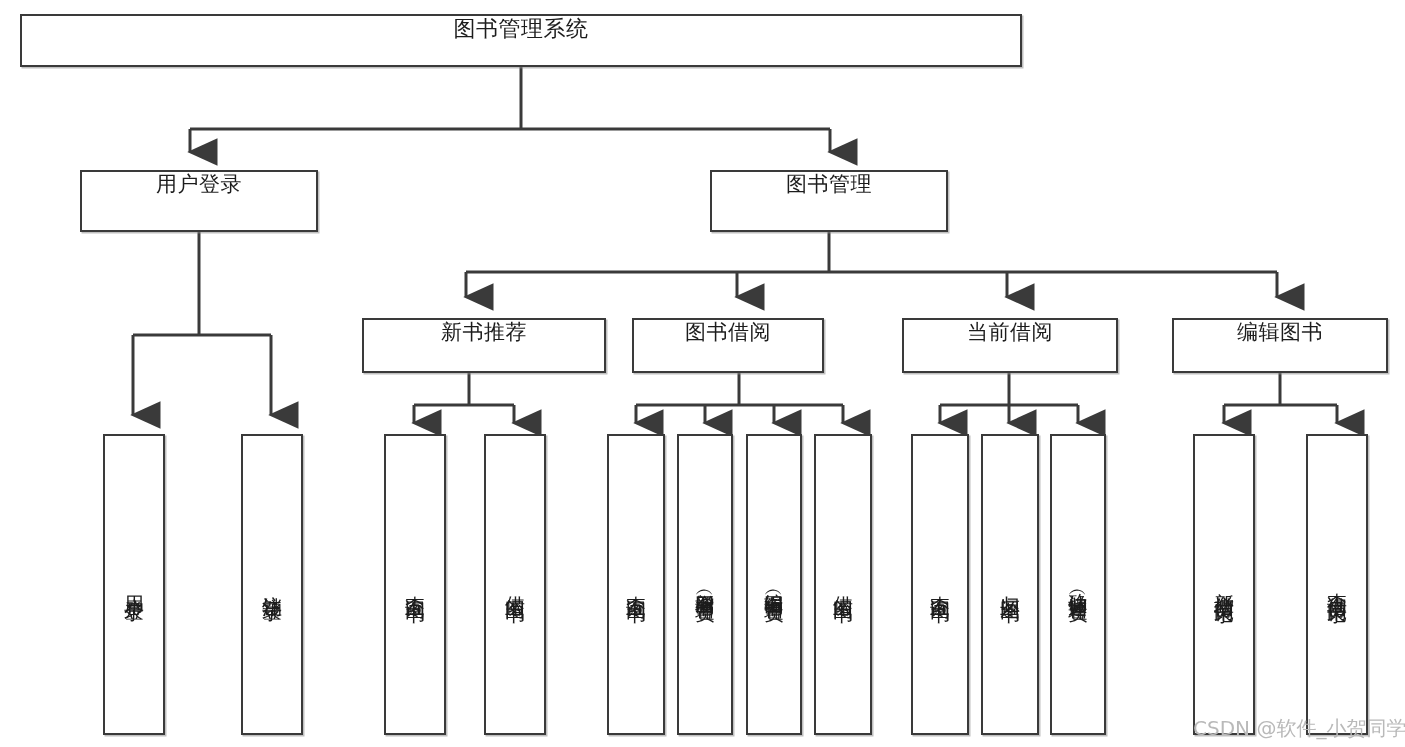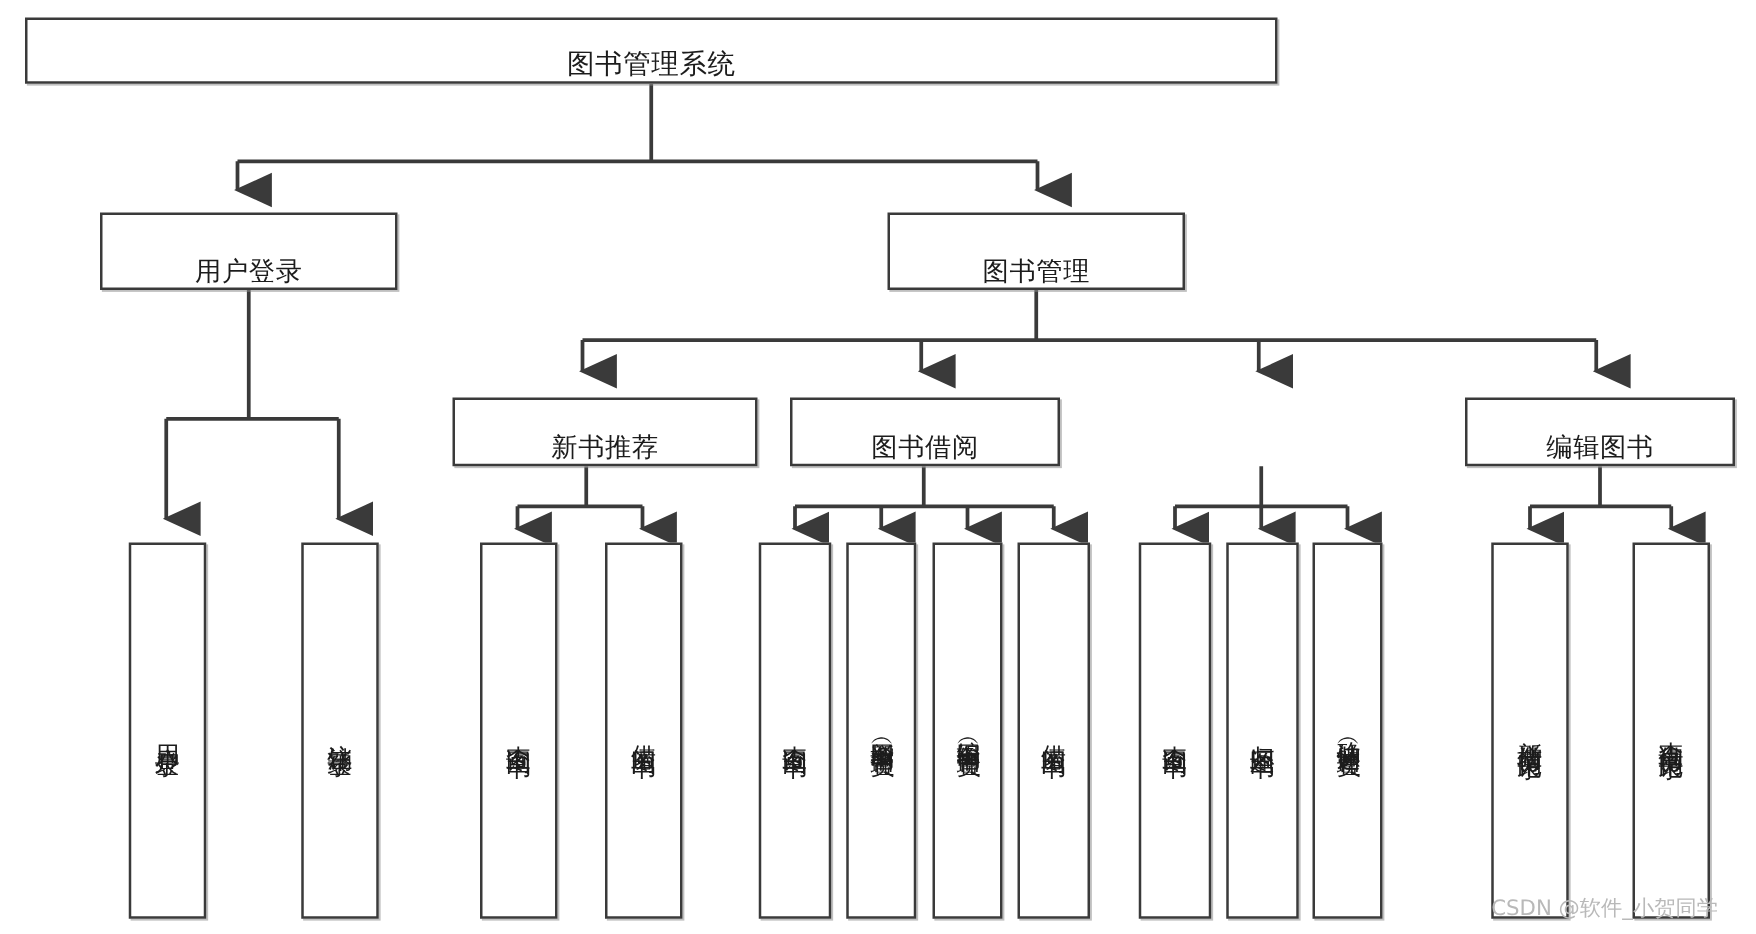--- a/index.html
+++ b/index.html
@@ -26,21 +26,21 @@
     height: 747px;
     pointer-events: none;
   }
   .node {
     position: absolute;
     box-sizing: border-box;
     background: #ffffff;
     border: 2px solid #3a3a3a;
     box-shadow: 1.5px 1.5px 0 0 rgba(140,140,140,0.55);
     display: flex;
-    align-items: flex-end;
+    align-items: flex-start;
     justify-content: center;
     color: #1c1c1c;
     z-index: 2;
   }
   .node .label {
     display: block;
     text-align: center;
     line-height: 1.18;
     letter-spacing: 0.5px;
   }
@@ -66,21 +66,21 @@
     letter-spacing: 2.5px;
     max-height: 100%;
   }
   .node.v.narrow .label {
     font-size: 19px;
     letter-spacing: 1.5px;
   }
   .watermark {
     position: absolute;
     color: #b9b9b9;
-    font-size: 17px;
+    font-size: 20px;
     white-space: nowrap;
     z-index: 3;
     font-family: "DejaVu Sans", "Liberation Sans", sans-serif;
   }
 </style>
 </head>
 <body>
 
 <div id="canvas">
 
@@ -143,22 +143,25 @@
   <div class="node h" style="left:80px; top:170px; width:238px; height:62px;">
     <span class="label">用户登录</span>
   </div>
   <div class="node h" style="left:710px; top:170px; width:238px; height:62px;">
     <span class="label">图书管理</span>
   </div>
 
   <div class="node h" style="left:362px; top:318px; width:244px; height:55px;">
     <span class="label">新书推荐</span>
   </div>
-  <div class="node h" style="left:632px; top:318px; width:216px; height:55px;">
+  <div class="node h" style="left:632px; top:318px; width:192px; height:55px;">
     <span class="label">图书借阅</span>
+  </div>
+  <div class="node h" style="left:902px; top:318px; width:216px; height:55px;">
+    <span class="label">当前借阅</span>
   </div>
   <div class="node h" style="left:1172px; top:318px; width:216px; height:55px;">
     <span class="label">编辑图书</span>
   </div>
 
   <div class="node v" style="left:103px; top:434px; width:62px; height:301px;">
     <span class="label">用户登录</span>
   </div>
   <div class="node v" style="left:241px; top:434px; width:62px; height:301px;">
     <span class="label">注销登录</span>

